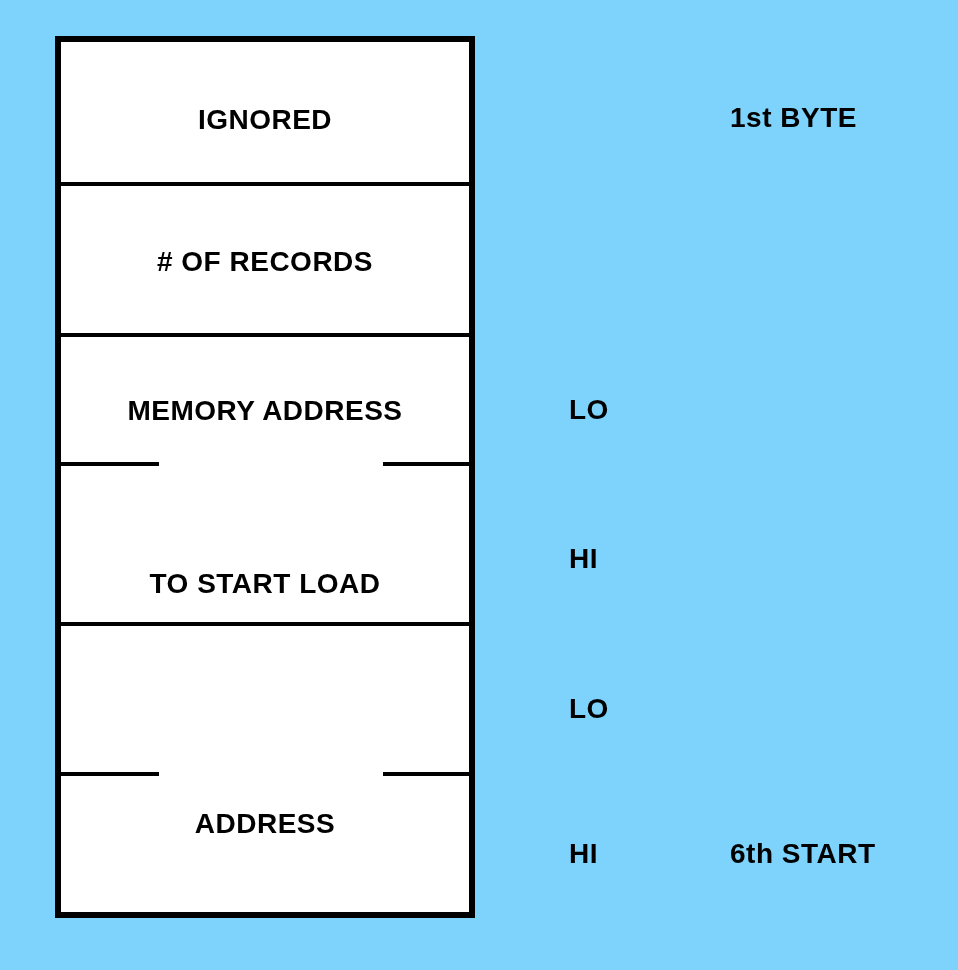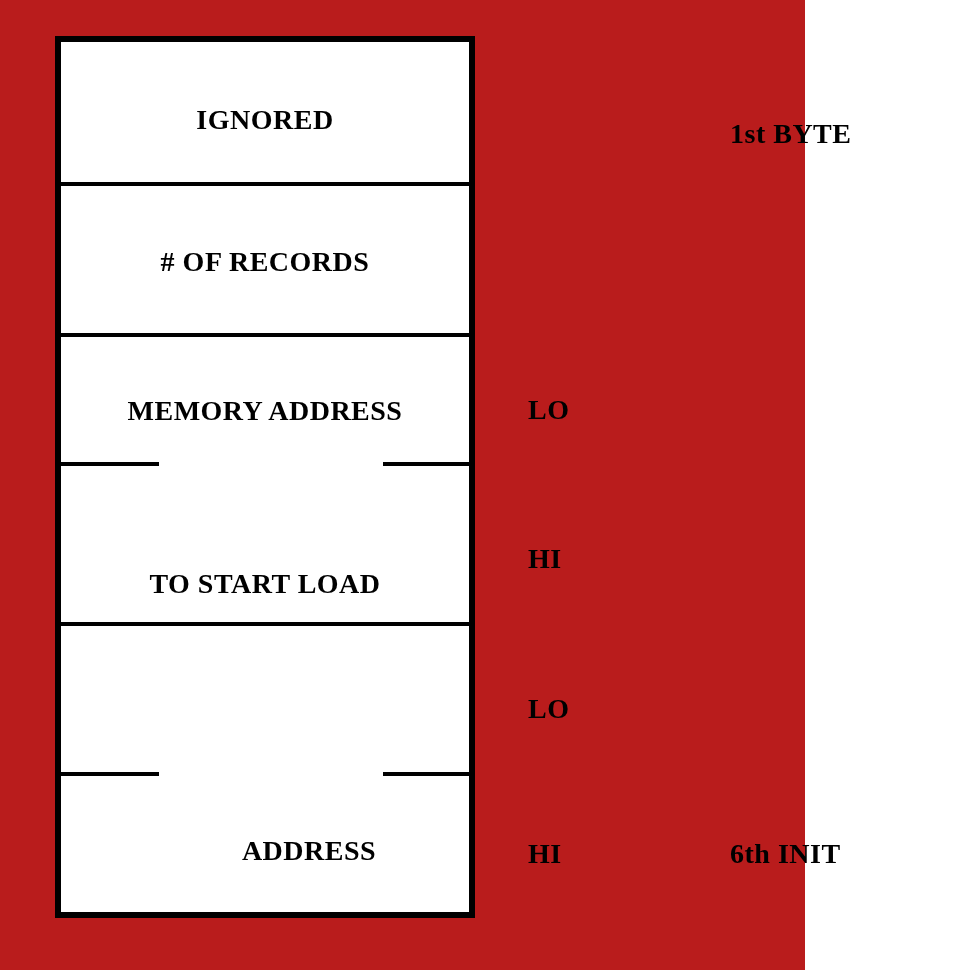--- a/index.html
+++ b/index.html
@@ -10,24 +10,23 @@
   }
   body {
     width: 958px;
     height: 970px;
     font-family: "Liberation Sans", sans-serif;
     color: #000000;
     overflow: hidden;
   }
   #canvas {
     position: relative;
-    width: 805px;
+    width: 958px;
     height: 970px;
-    background: #b91c1c;
-    font-family: Liberation Serif, serif;
+    background: #7dd3fc;
   }
 
   
   #byte-frame {
     position: absolute;
     left: 55px;
     top: 36px;
     width: 420px;
     height: 882px;
     box-sizing: border-box;
@@ -77,21 +76,21 @@
 
   
   .side-label {
     position: absolute;
     font-size: 28px;
     font-weight: bold;
     letter-spacing: 0.5px;
     white-space: nowrap;
     line-height: 1;
   }
-  .col-order { left: 528px; }
+  .col-order { left: 569px; }
   .col-byte  { left: 730px; }
 </style>
 </head>
 <body>
 
 <div id="canvas">
 
   <div id="byte-frame">
 
     <div class="divider-solid" style="top:140px;"></div>
@@ -108,28 +107,28 @@
 
     <div class="cell-label" style="top:64px;">IGNORED</div>
 
     <div class="cell-label" style="top:355px;">MEMORY ADDRESS</div>
 
     <div class="cell-label" style="top:206px;"># OF RECORDS</div>
 
     <div class="cell-label" style="top:504px;margin-top:24px;">TO START LOAD</div>
 
 
-    <div class="cell-label" style="top:795px;margin-left:44px;">ADDRESS</div>
+    <div class="cell-label" style="top:768px;">ADDRESS</div>
   </div>
 
   <div class="side-label col-order" style="top:396px;">LO</div>
 
   <div class="side-label col-order" style="top:545px;">HI</div>
 
   <div class="side-label col-order" style="top:695px;">LO</div>
 
   <div class="side-label col-order" style="top:840px;">HI</div>
 
-  <div class="side-label col-byte" style="top:120px;">1st BYTE</div>
+  <div class="side-label col-byte" style="top:104px;">1st BYTE</div>
 
-  <div class="side-label col-byte" style="top:840px;">6th INIT</div>
+  <div class="side-label col-byte" style="top:840px;">6th START</div>
 
 </div>
 
 </body></html>

